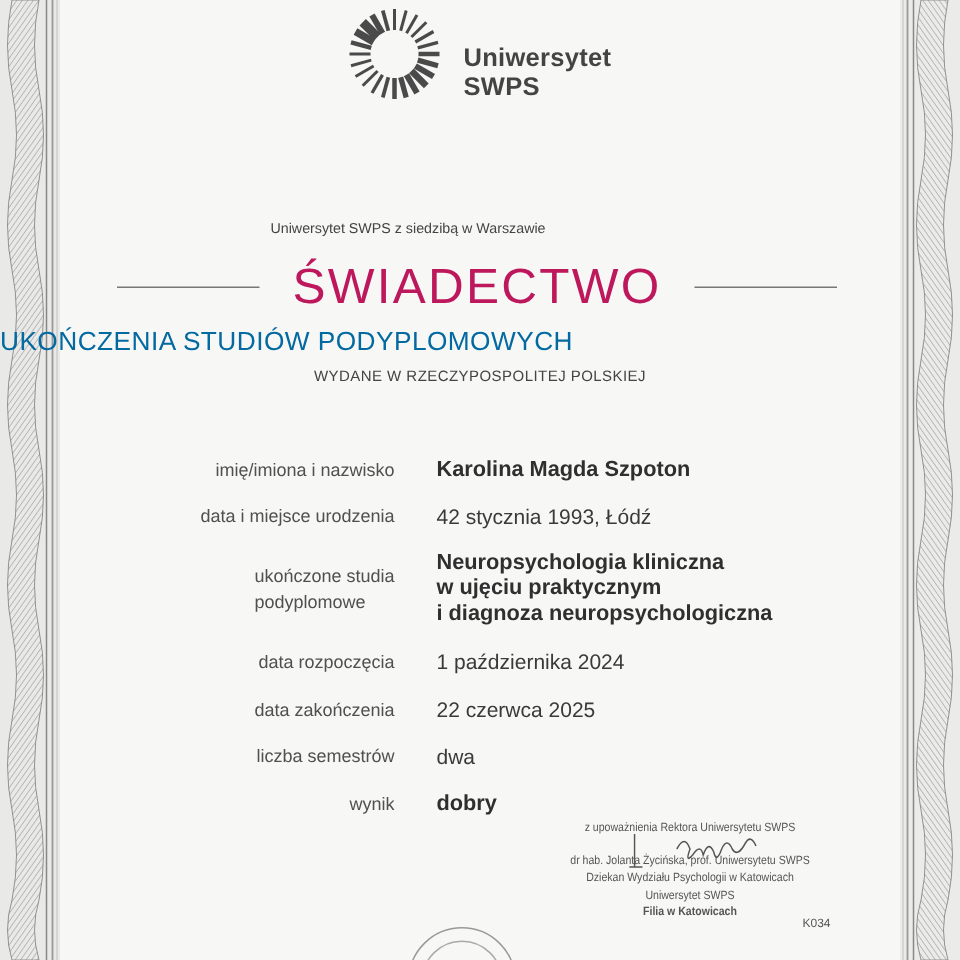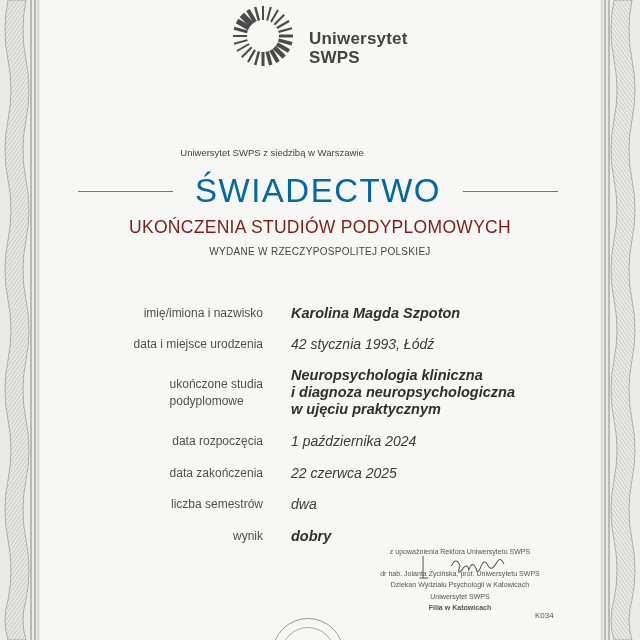--- a/index.html
+++ b/index.html
@@ -8,26 +8,26 @@
   .border-left,.border-right{position:absolute;top:0;height:640px;width:40px;}
   .border-left{left:0;}
   .border-right{right:0;}
   .border-left svg,.border-right svg{display:block;}
   .logo{position:absolute;left:231px;top:4px;display:flex;align-items:center;}
   .logo-mark{width:64px;height:64px;}
   .logo-text{margin-left:14px;font-weight:bold;font-size:17px;line-height:19px;color:#444;letter-spacing:0.2px;margin-top:24px;}
   .seat{position:absolute;left:0;width:544px;top:147px;text-align:center;font-size:9.5px;color:#444;}
   .title-row{position:absolute;top:172px;left:78px;width:480px;display:flex;align-items:center;justify-content:space-between;}
   .rule{height:1px;background:#777;width:95px;}
-  .title{font-size:33px;letter-spacing:1.5px;color:#0369a1;}
-  .subtitle{position:absolute;top:217px;left:0;width:640px;text-align:center;font-size:17.5px;color:#7f1d1d;letter-spacing:0.3px;}
+  .title{font-size:33px;letter-spacing:1.5px;color:#be185d;}
+  .subtitle{position:absolute;top:217px;left:0;width:640px;font-size:17.5px;color:#0369a1;letter-spacing:0.3px;}
   .issued{position:absolute;top:246px;left:0;width:640px;text-align:center;font-size:10px;color:#444;letter-spacing:0.3px;}
   .field{position:absolute;left:0;width:640px;}
   .lbl{position:absolute;right:377px;text-align:left;font-size:12px;color:#505050;line-height:17px;}
-  .val{position:absolute;left:291px;font-size:14px;color:#3a3a3a;line-height:17px;font-style:italic;}
+  .val{position:absolute;left:291px;font-size:14px;color:#3a3a3a;line-height:17px;}
   .val.bold{font-weight:bold;font-size:14.5px;color:#2f2f2f;}
   .sig{position:absolute;left:372px;top:546px;width:200px;font-family:"Liberation Sans",sans-serif;font-size:8px;color:#555;text-align:center;line-height:11.5px;transform:scaleX(0.88);transform-origin:left top;}
   .sig .scribble{position:absolute;left:50px;top:6px;}
   .code{position:absolute;left:535px;top:611px;font-size:8px;color:#555;}
   .stamp{position:absolute;left:272px;top:618px;width:70px;height:70px;border-radius:50%;border:1.5px solid #999;}
   .stamp-inner{position:absolute;left:8px;top:8px;width:52px;height:52px;border-radius:50%;border:1px solid #aaa;}
 </style>
 </head>
 <body>
 
@@ -118,22 +118,22 @@
     <div class="val">42 stycznia 1993, Łódź</div>
   </div>
 
   <div class="field" style="top:376px;">
     <div class="lbl">
       <div>ukończone studia</div>
       <div>podyplomowe</div>
     </div>
     <div class="val bold" style="top:-9px;">
       <div>Neuropsychologia kliniczna</div>
+      <div>w ujęciu praktycznym</div>
       <div>i diagnoza neuropsychologiczna</div>
-      <div>w ujęciu praktycznym</div>
     </div>
   </div>
 
   <div class="field" style="top:433px;">
     <div class="lbl">data rozpoczęcia</div>
     <div class="val">1 października 2024</div>
   </div>
 
   <div class="field" style="top:465px;">
     <div class="lbl">data zakończenia</div>

